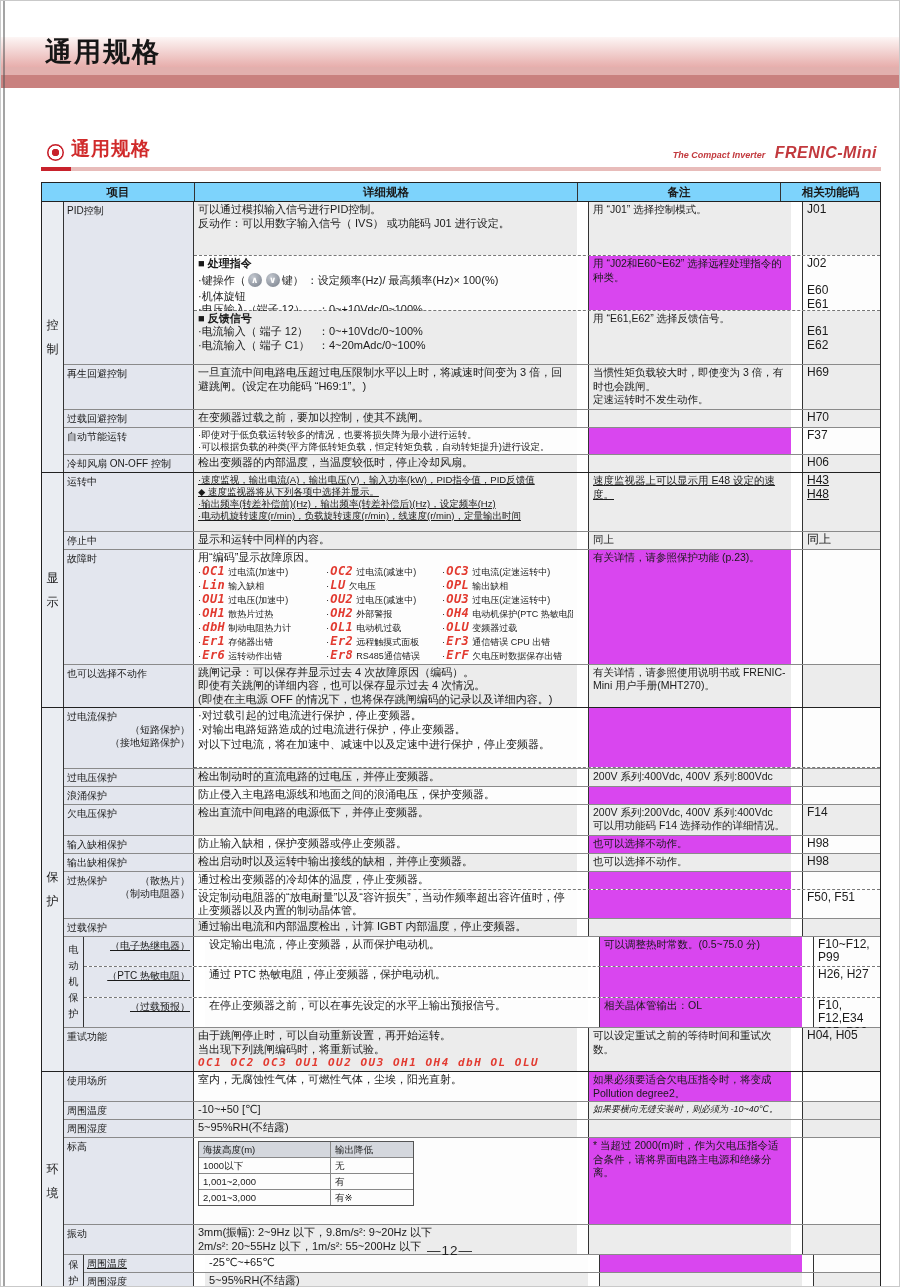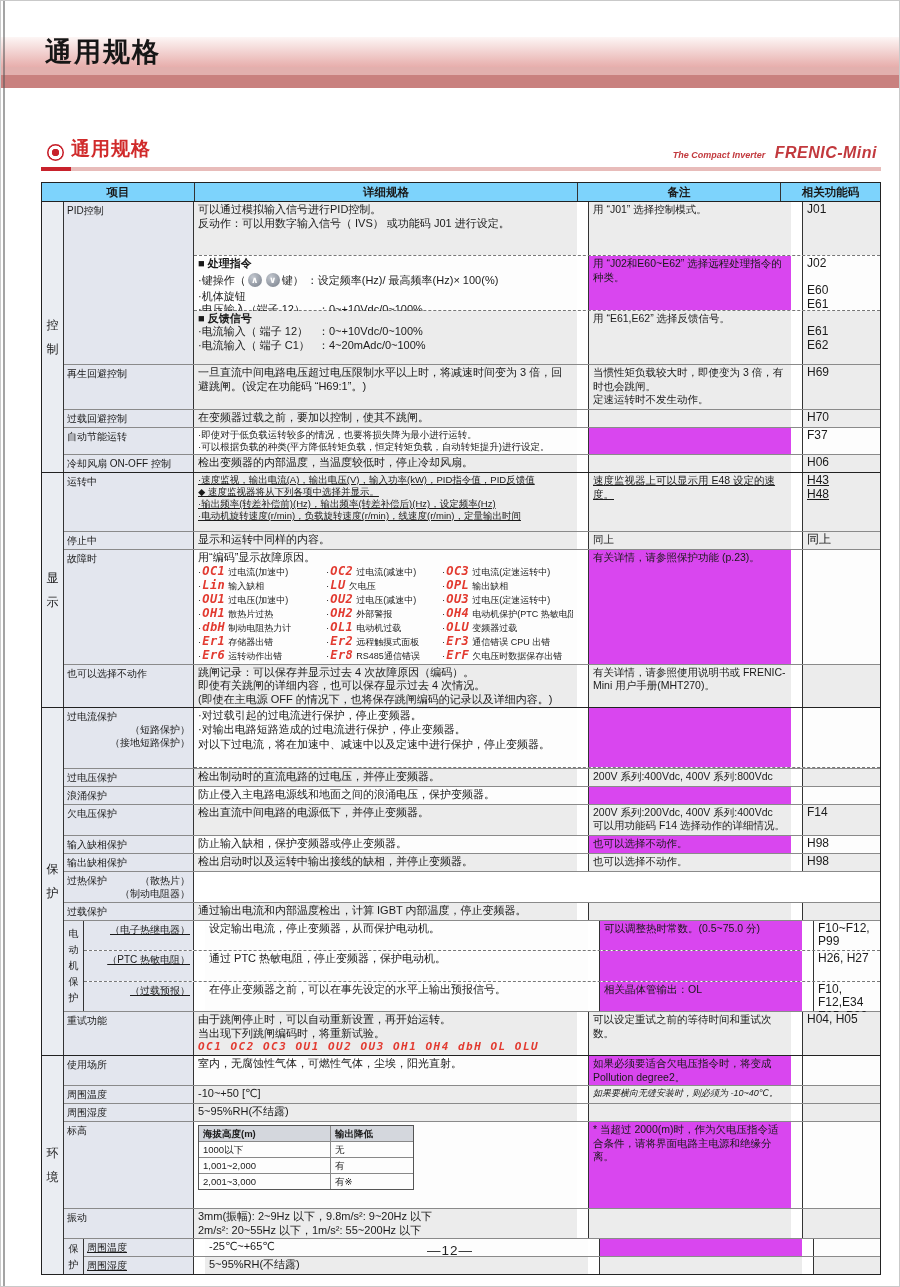--- a/index.html
+++ b/index.html
@@ -79,21 +79,21 @@
       color:#e23a30;font-size:12px;margin-right:3px;letter-spacing:0.5px;}
   .fd{font-size:9px;color:#222;}
   .rline{font-size:10.5px;line-height:13.5px;}
   .rline.sm{font-size:9px;line-height:12px;font-style:italic;}
   .cline{font-size:12px;line-height:13.5px;}
   .sp{min-height:13.5px;}
 
   .alt{border:1.2px solid #555;width:214px;margin:2px 0;font-size:9.5px;}
   .ar{display:flex;line-height:15px;}
   .ar+.ar{border-top:1px solid #888;}
-  .ar.ah{background:#d4d7dd;font-weight:bold;}
+  .ar.ah{background:#d4d7dd;font-weight:normal;}
   .ac1{width:132px;box-sizing:border-box;padding:0 4px;border-right:1px solid #888;}
   .ac2{flex:1;padding:0 4px;}
 
   .footer{position:absolute;left:0;right:0;bottom:28px;text-align:center;font-size:13.5px;
           letter-spacing:1px;color:#222;}
 </style>
 </head>
 <body>
 
 <div class="page">
@@ -638,20 +638,38 @@
             <div class="row rowsep">
               <div class="itemcell">
                 <div class="itline">
                   <span>过热保护</span>
                   <span class="ir">（散热片）</span>
                 </div>
                 <div class="itline">
                   <span class="ir">（制动电阻器）</span>
                 </div>
               </div>
+              <div class="subs">
+                <div class="subrow dashedsep">
+                  <div class="dcell">
+                    <div class="dl">通过检出变频器的冷却体的温度，停止变频器。</div>
+                  </div>
+                  <div class="rcell"></div>
+                  <div class="ccell"></div>
+                </div>
+                <div class="subrow" style="min-height: 28px;">
+                  <div class="dcell">
+                    <div class="dl">设定制动电阻器的“放电耐量”以及“容许损失”，当动作频率超出容许值时，停止变频器以及内置的制动晶体管。</div>
+                  </div>
+                  <div class="rcell"></div>
+                  <div class="ccell">
+                    <div class="cline">F50, F51</div>
+                  </div>
+                </div>
+              </div>
             </div>
             <div class="row rowsep">
               <div class="itemcell">
                 <div class="itline">
                   <span>过载保护</span>
                 </div>
               </div>
               <div class="subs">
                 <div class="subrow shade">
                   <div class="dcell">

